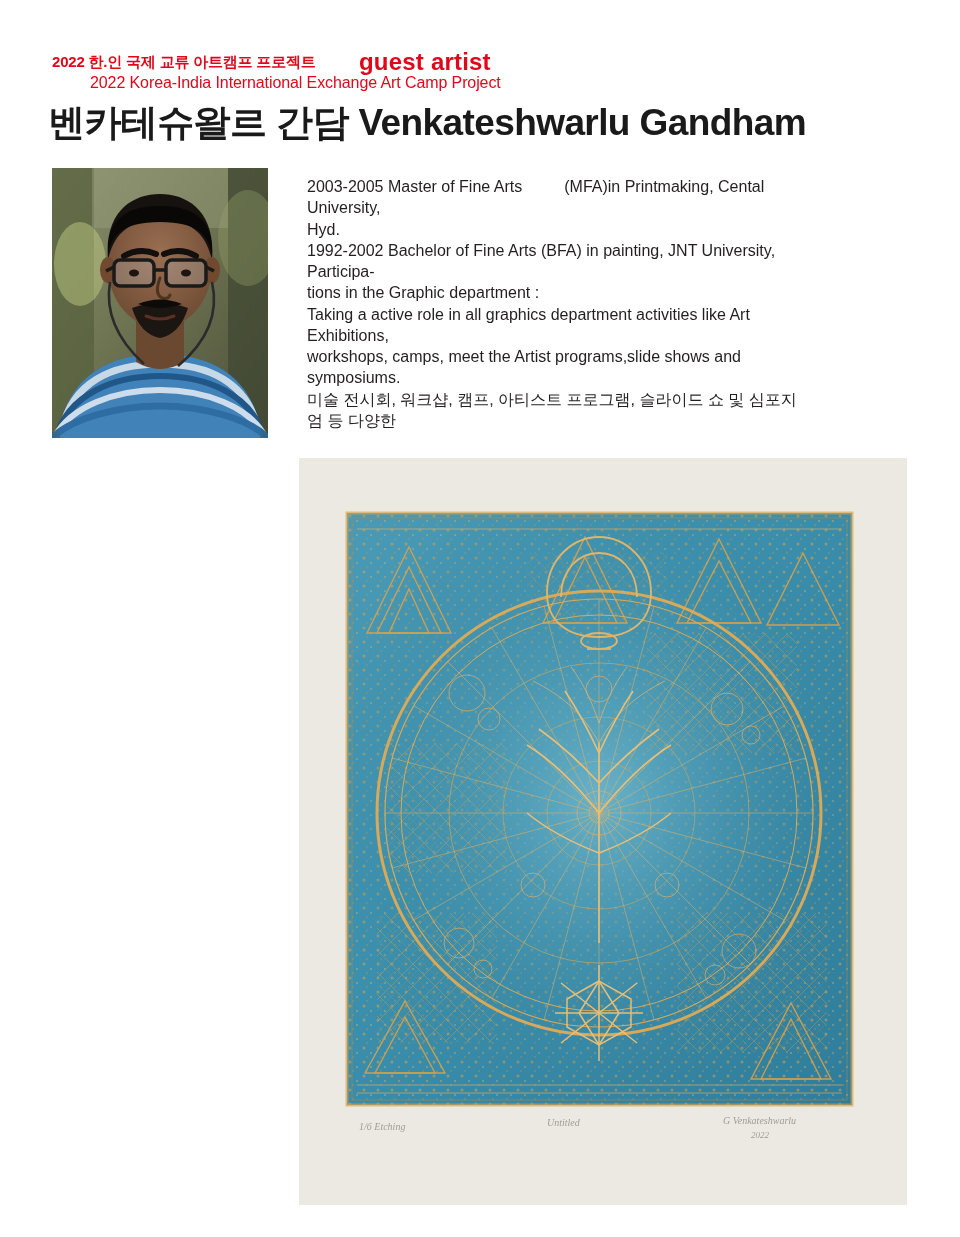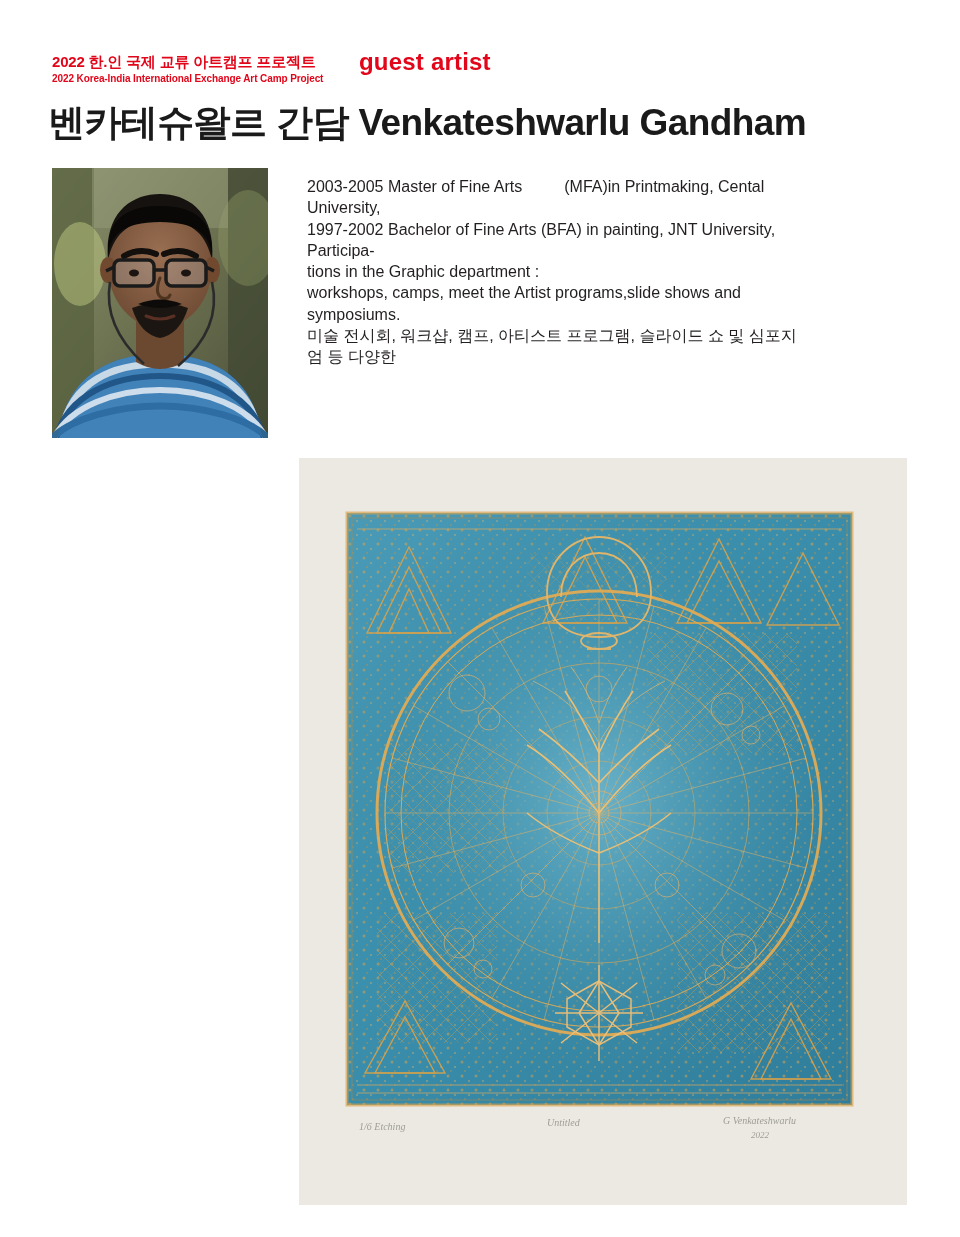--- a/index.html
+++ b/index.html
@@ -30,25 +30,26 @@
     line-height: 1.32;
   }
   .project-ko {
     font-size: 15px;
     font-weight: bold;
     color: #e2061a;
     letter-spacing: -0.2px;
     white-space: nowrap;
   }
   .project-en {
-    font-size: 10px;
-    font-weight: bold;
+    font-size: 16px;
+    font-weight: normal;
     color: #e2061a;
     letter-spacing: -0.1px;
     white-space: nowrap;
+    margin-left: 38px;
   }
   .guest-artist {
     position: absolute;
     left: 307px;
     top: -4px;
     font-size: 24px;
     font-weight: bold;
     color: #e2061a;
     letter-spacing: 0.2px;
   }
@@ -176,22 +177,24 @@
 
     <path d="M58 114 C52 150 70 176 92 196" stroke="#2b2b2b" stroke-width="2.6" fill="none"></path>
     <path d="M160 114 C168 150 150 178 126 198" stroke="#2b2b2b" stroke-width="2.6" fill="none"></path>
   </svg>
 </div>
 
 <div class="bio">
   <p>
     <span>2003-2005 Master of Fine Arts</span><span class="gap"></span><span>(MFA)in Printmaking, Cental University,</span>
   </p>
-  <p>1997-2002 Bachelor of Fine Arts (BFA) in painting, JNT University, Participa-</p>
+  <p>Hyd.</p>
+  <p>1992-2002 Bachelor of Fine Arts (BFA) in painting, JNT University, Participa-</p>
   <p>tions in the Graphic department :</p>
+  <p>Taking a active role in all graphics department activities like Art Exhibitions,</p>
   <p>workshops, camps, meet the Artist programs,slide shows and symposiums.</p>
   <p>미술 전시회, 워크샵, 캠프, 아티스트 프로그램, 슬라이드 쇼 및 심포지엄 등 다양한</p>
 </div>
 
 <div class="artwork-frame">
   <svg width="608" height="747" viewBox="0 0 608 747" xmlns="http://www.w3.org/2000/svg">
     <defs>
       <linearGradient id="plateBlue" x1="0" y1="0" x2="1" y2="1">
         <stop offset="0%" stop-color="#4a9ab6"></stop>
         <stop offset="40%" stop-color="#3b90ad"></stop>

